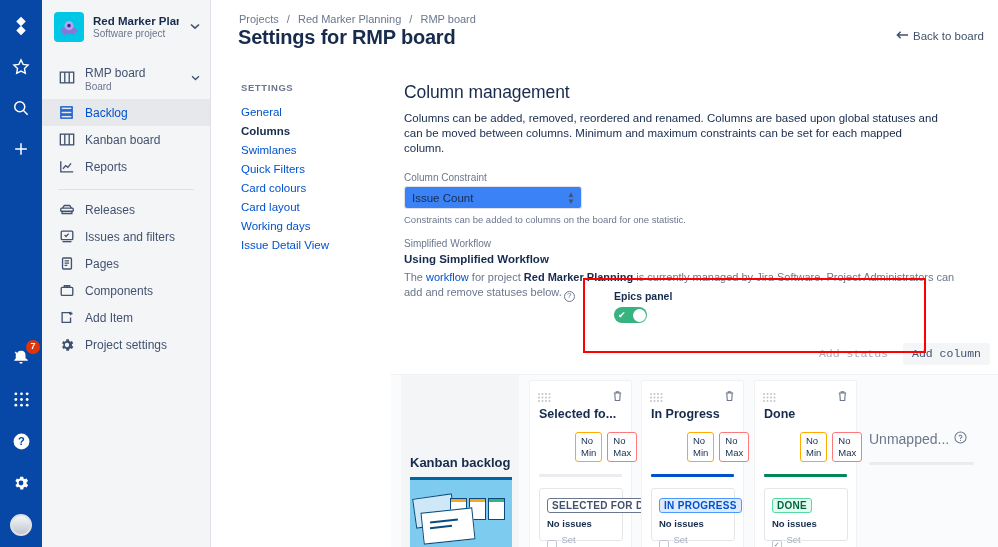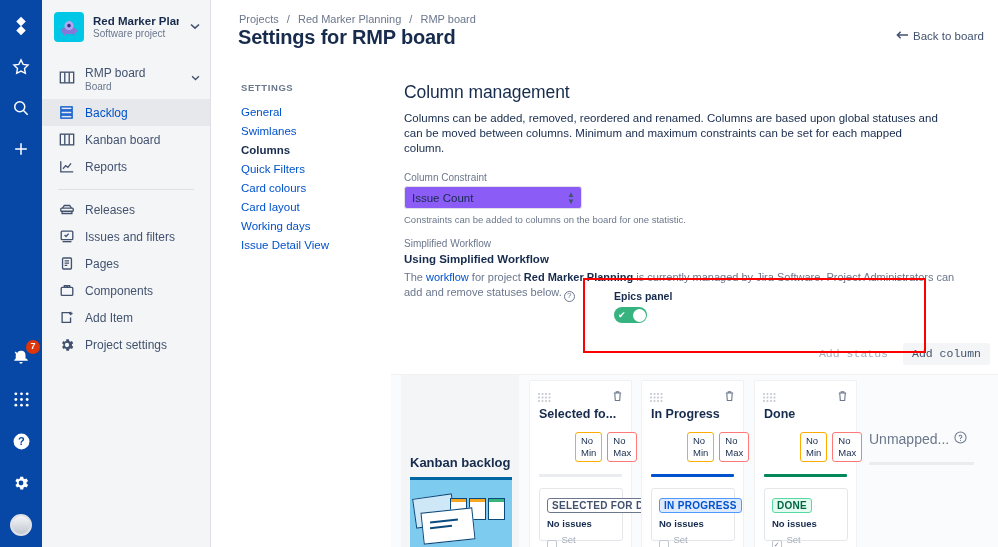--- a/index.html
+++ b/index.html
@@ -93,21 +93,21 @@
   
   #col-mgmt { position: absolute; left: 193px; top: 82px; width: 560px; }
   #col-mgmt h2 { margin: 0; font-size: 17.5px; font-weight: 500; color: #172b4d; letter-spacing: -0.1px; }
   .mgmt-desc { font-size: 11.5px; color: #172b4d; line-height: 15px; margin-top: 8px; width: 540px; }
   .field-label { font-size: 10px; color: #6b778c; margin-top: 16px; }
   .select-wrap { position: relative; width: 178px; margin-top: 3px; }
   select.cc-select {
     -webkit-appearance: none; appearance: none;
     width: 178px; height: 23px;
     border: 1px solid #dfe1e6; border-radius: 3px;
-    background: #8b5cf6; color: #172b4d;
+    background: #3b82f6; color: #172b4d;
     font-size: 11.5px; font-family: "Liberation Sans", sans-serif;
     padding: 0 28px 0 7px; cursor: pointer;
   }
   .select-arrows {
     position: absolute; right: 7px; top: 50%; transform: translateY(-50%);
     font-size: 8px; line-height: 7px; color: #42526e; pointer-events: none; text-align: center;
   }
   .hint { font-size: 9.5px; color: #6b778c; margin-top: 5px; }
   .sw-label { font-size: 10px; color: #6b778c; margin-top: 13px; }
   .sw-title { font-size: 11.5px; font-weight: 700; color: #172b4d; margin-top: 4px; }
@@ -427,22 +427,22 @@
       <svg width="13" height="10" viewBox="0 0 14 10" fill="none" stroke="#42526e" stroke-width="1.6">
           <path d="M13 5H2M5 1.5L1.5 5 5 8.5"></path>
         </svg>
     </span>
     <span>Back to board</span>
   </div>
 
   <div id="settings-nav">
     <div class="settings-heading">SETTINGS</div>
     <div class="settings-link">General</div>
+    <div class="settings-link active">Columns</div>
     <div class="settings-link">Swimlanes</div>
-    <div class="settings-link active">Columns</div>
     <div class="settings-link">Quick Filters</div>
     <div class="settings-link">Card colours</div>
     <div class="settings-link">Card layout</div>
     <div class="settings-link">Working days</div>
     <div class="settings-link">Issue Detail View</div>
   </div>
 
   <div id="col-mgmt">
     <h2>Column management</h2>
     <div class="mgmt-desc">Columns can be added, removed, reordered and renamed. Columns are based upon global statuses and can be moved between columns. Minimum and maximum constraints can be set for each mapped column.</div>

